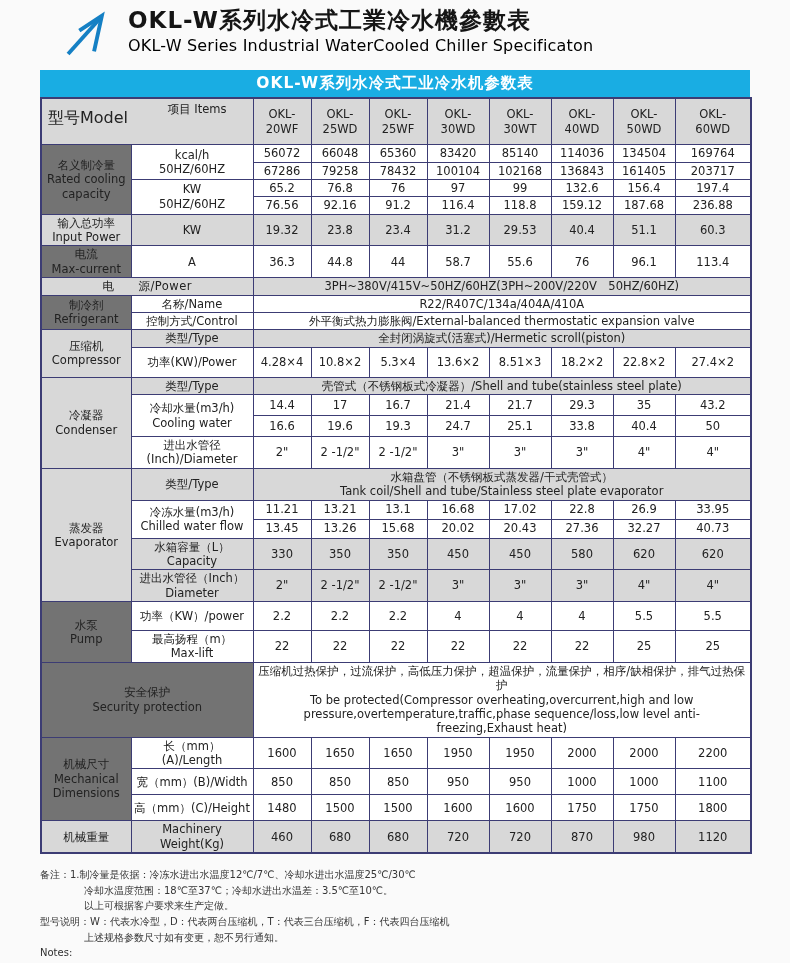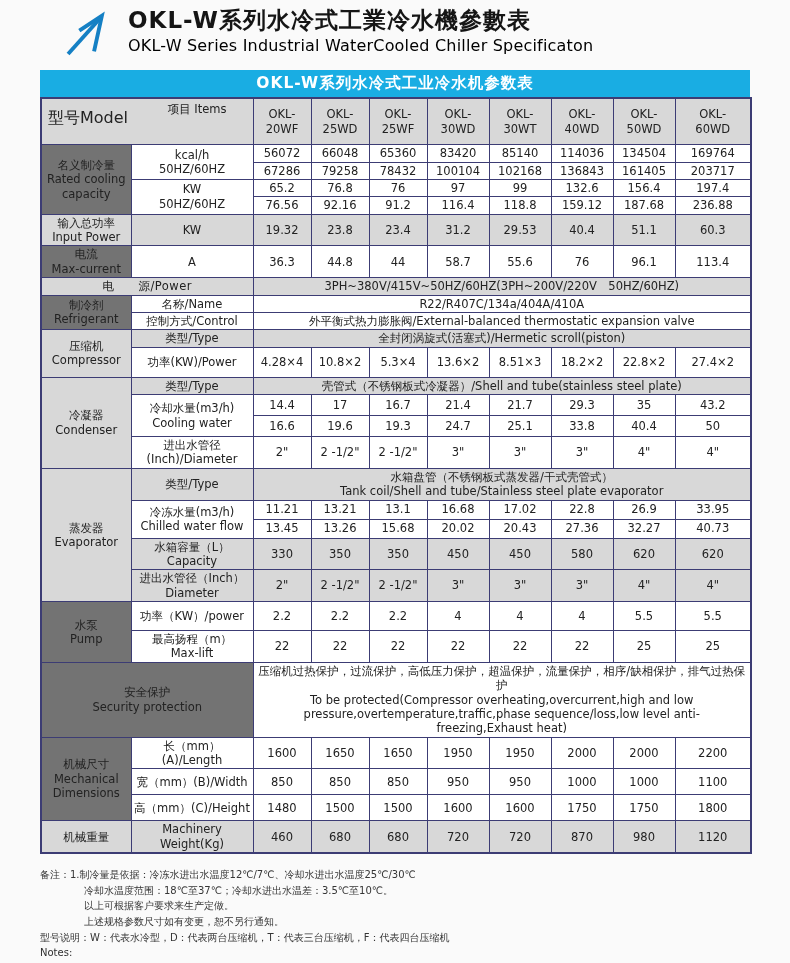--- a/index.html
+++ b/index.html
@@ -386,19 +386,19 @@
           <td class="v">980</td>
           <td class="v">1120</td>
       </tr>
     </tbody>
   </table>
 
   <div class="notes">
     <p class="nz">备注：1.制冷量是依据：冷冻水进出水温度12℃/7℃、冷却水进出水温度25℃/30℃</p>
     <p class="nz ind2">冷却水温度范围：18℃至37℃；冷却水进出水温差：3.5℃至10℃。</p>
     <p class="nz ind2">以上可根据客户要求来生产定做。</p>
+    <p class="nz">型号说明：W：代表水冷型，D：代表两台压缩机，T：代表三台压缩机，F：代表四台压缩机</p>
     <p class="nz ind2">上述规格参数尺寸如有变更，恕不另行通知。</p>
-    <p class="nz">型号说明：W：代表水冷型，D：代表两台压缩机，T：代表三台压缩机，F：代表四台压缩机</p>
     <p class="ne">Notes:</p>
 
   </div>
 
 </div>
 
 </body></html>

